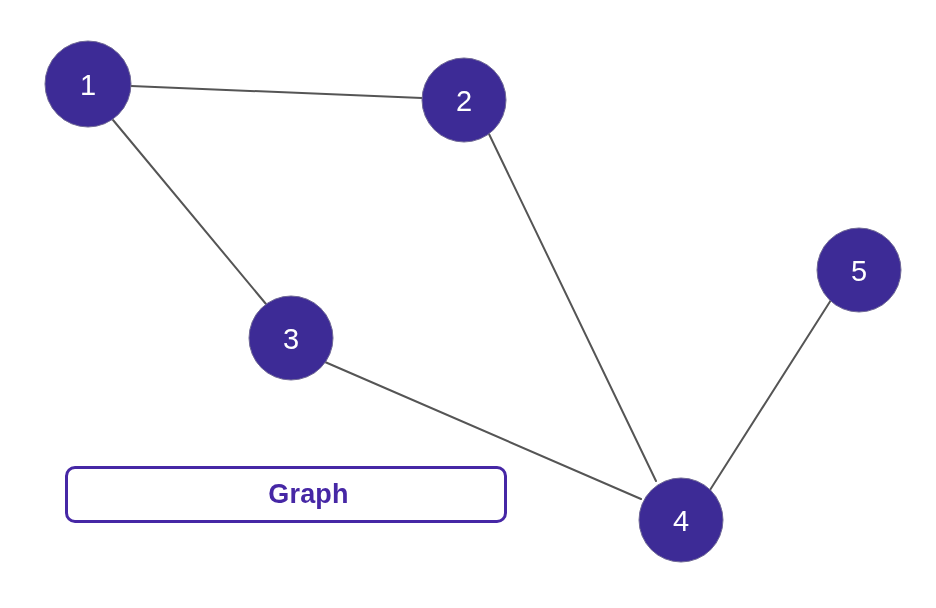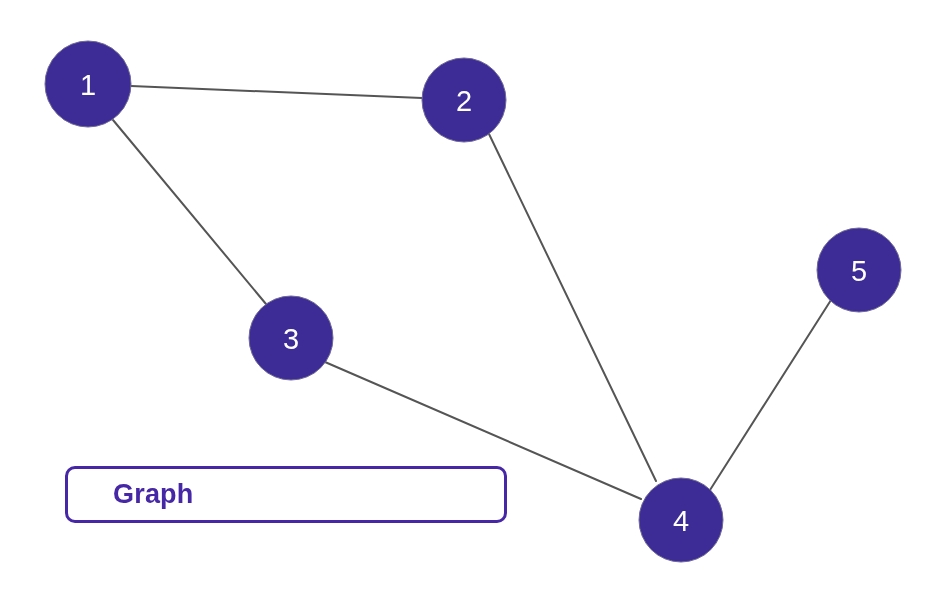--- a/index.html
+++ b/index.html
@@ -46,20 +46,21 @@
     user-select: none;
   }
   .legend-box {
     position: absolute;
     box-sizing: border-box;
     background: #ffffff;
     border: 3px solid #4627a5;
     border-radius: 10px;
     display: flex;
     align-items: center;
+    justify-content: center;
     padding-left: 45px;
   }
   .legend-text {
     color: #4627a5;
     font-family: "Liberation Sans", sans-serif;
     font-size: 27px;
     font-weight: bold;
     letter-spacing: 0.2px;
     user-select: none;
   }

